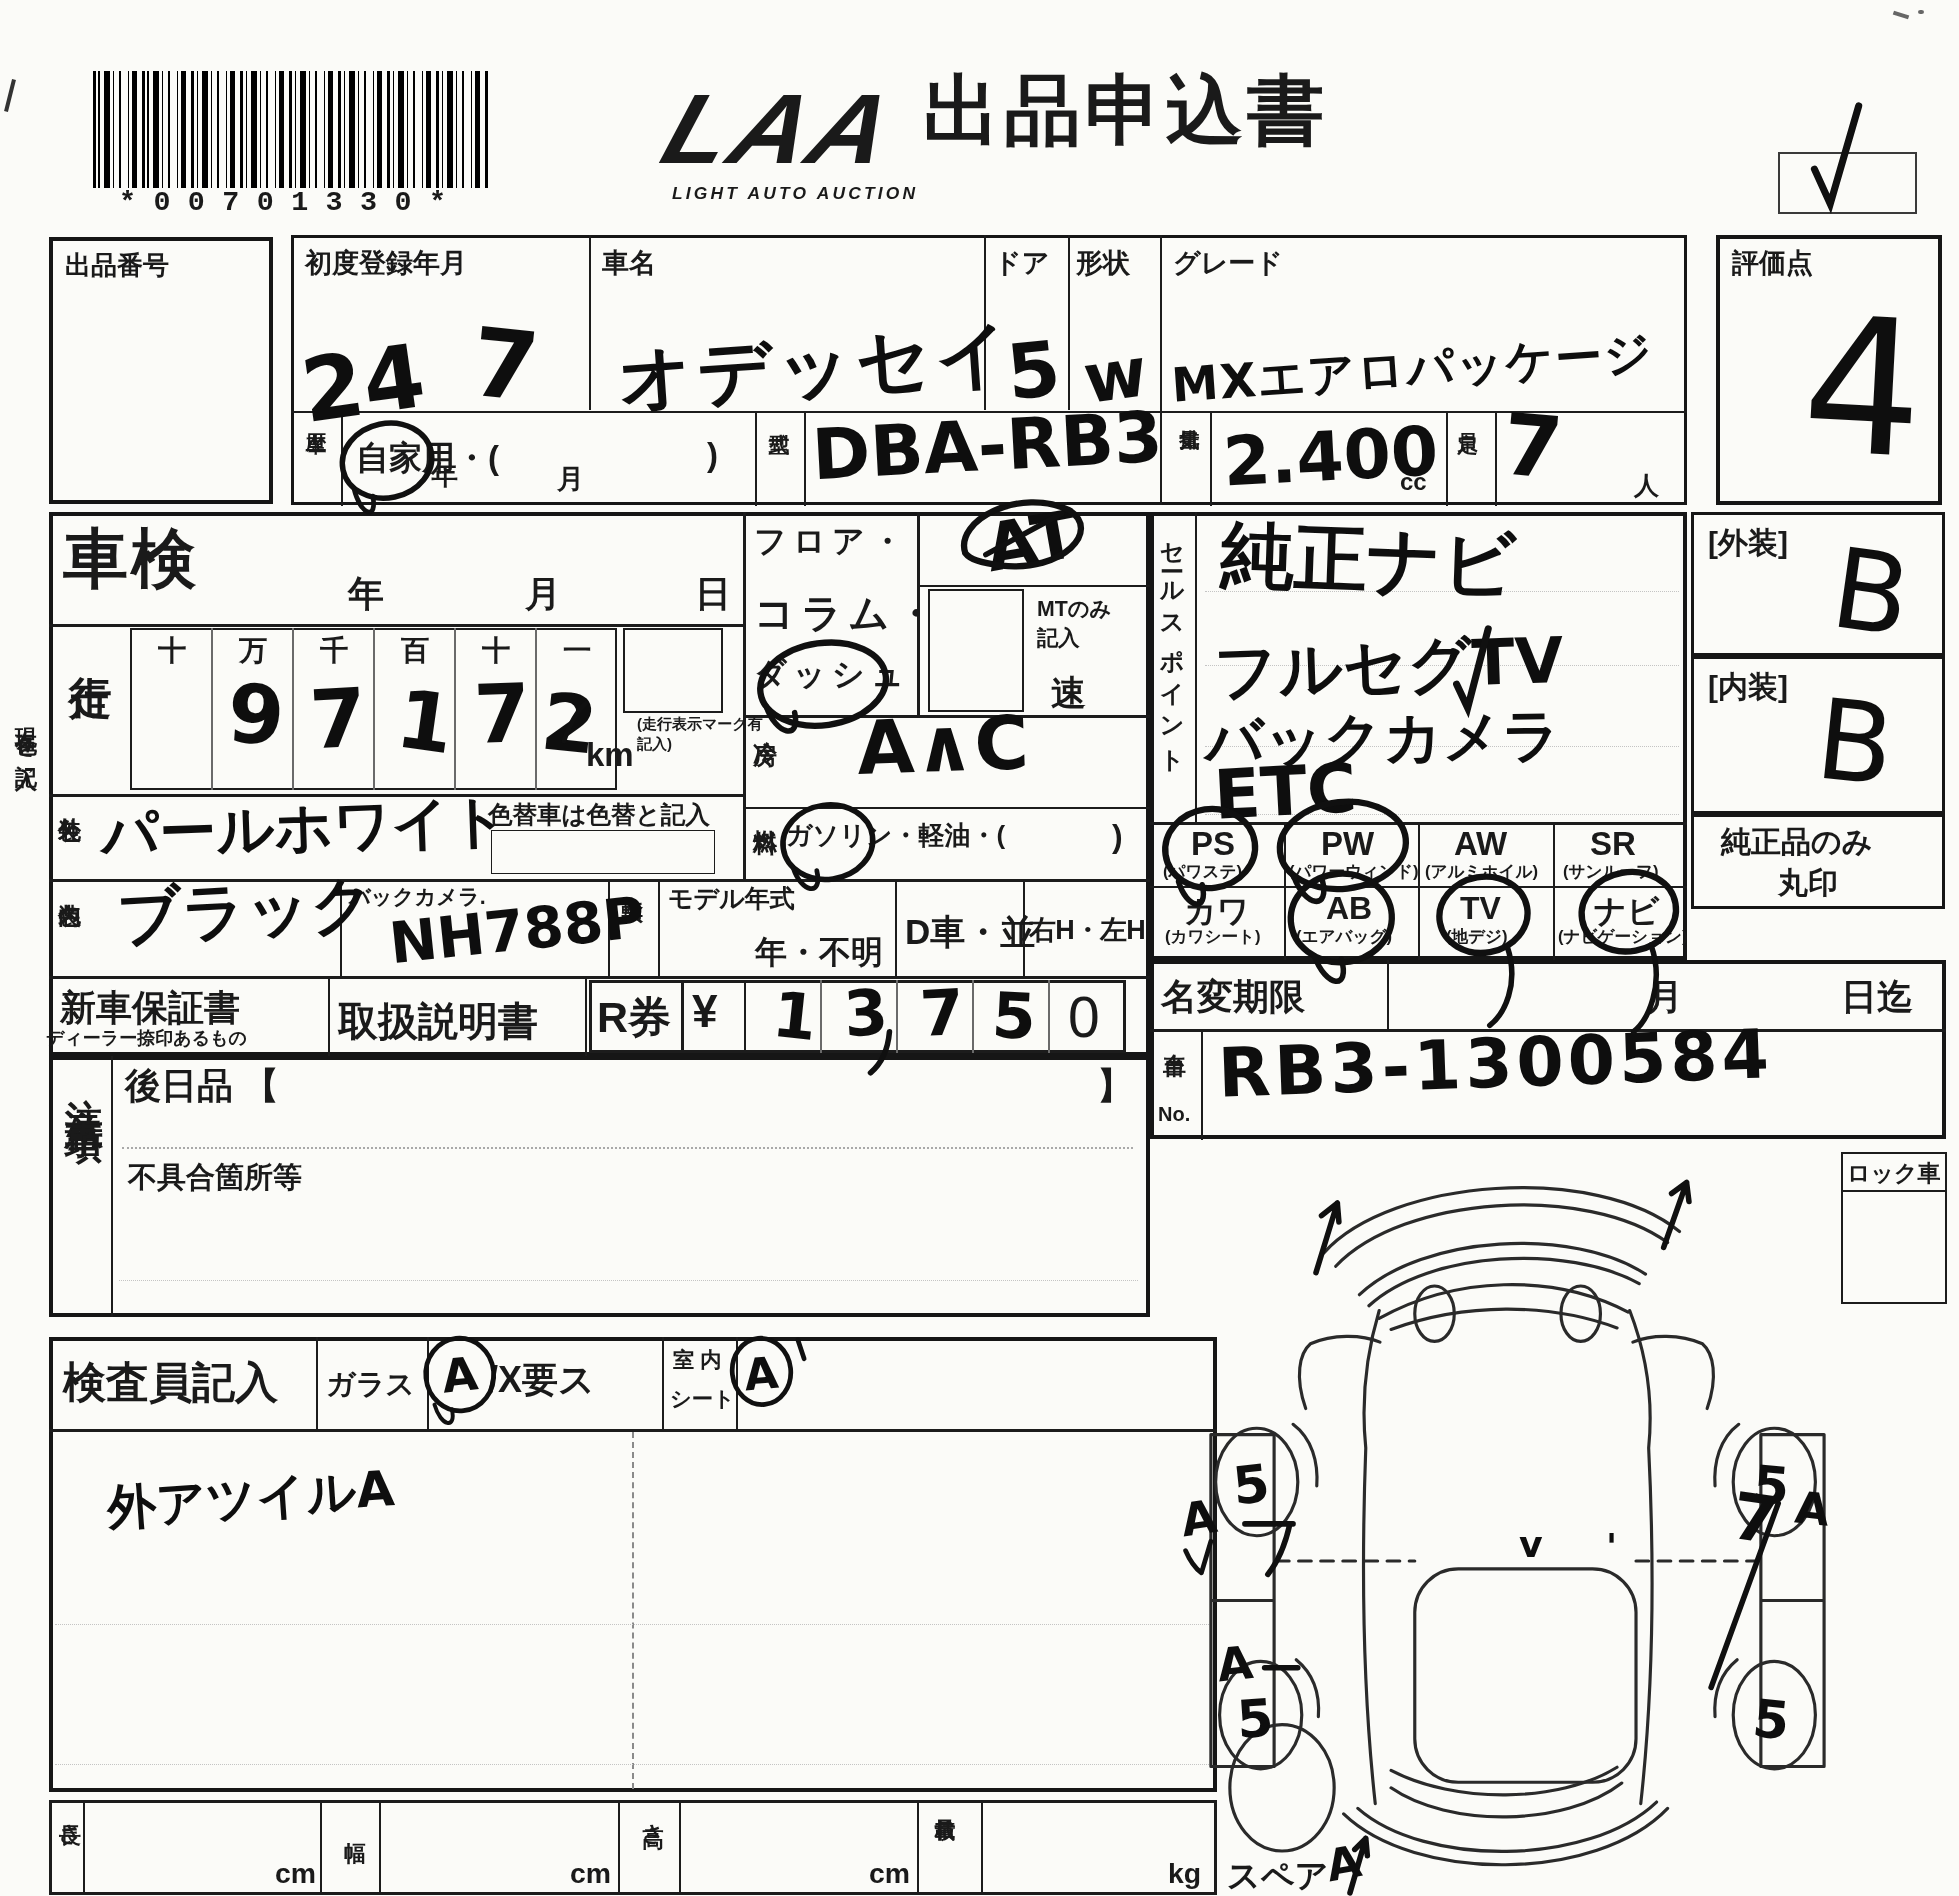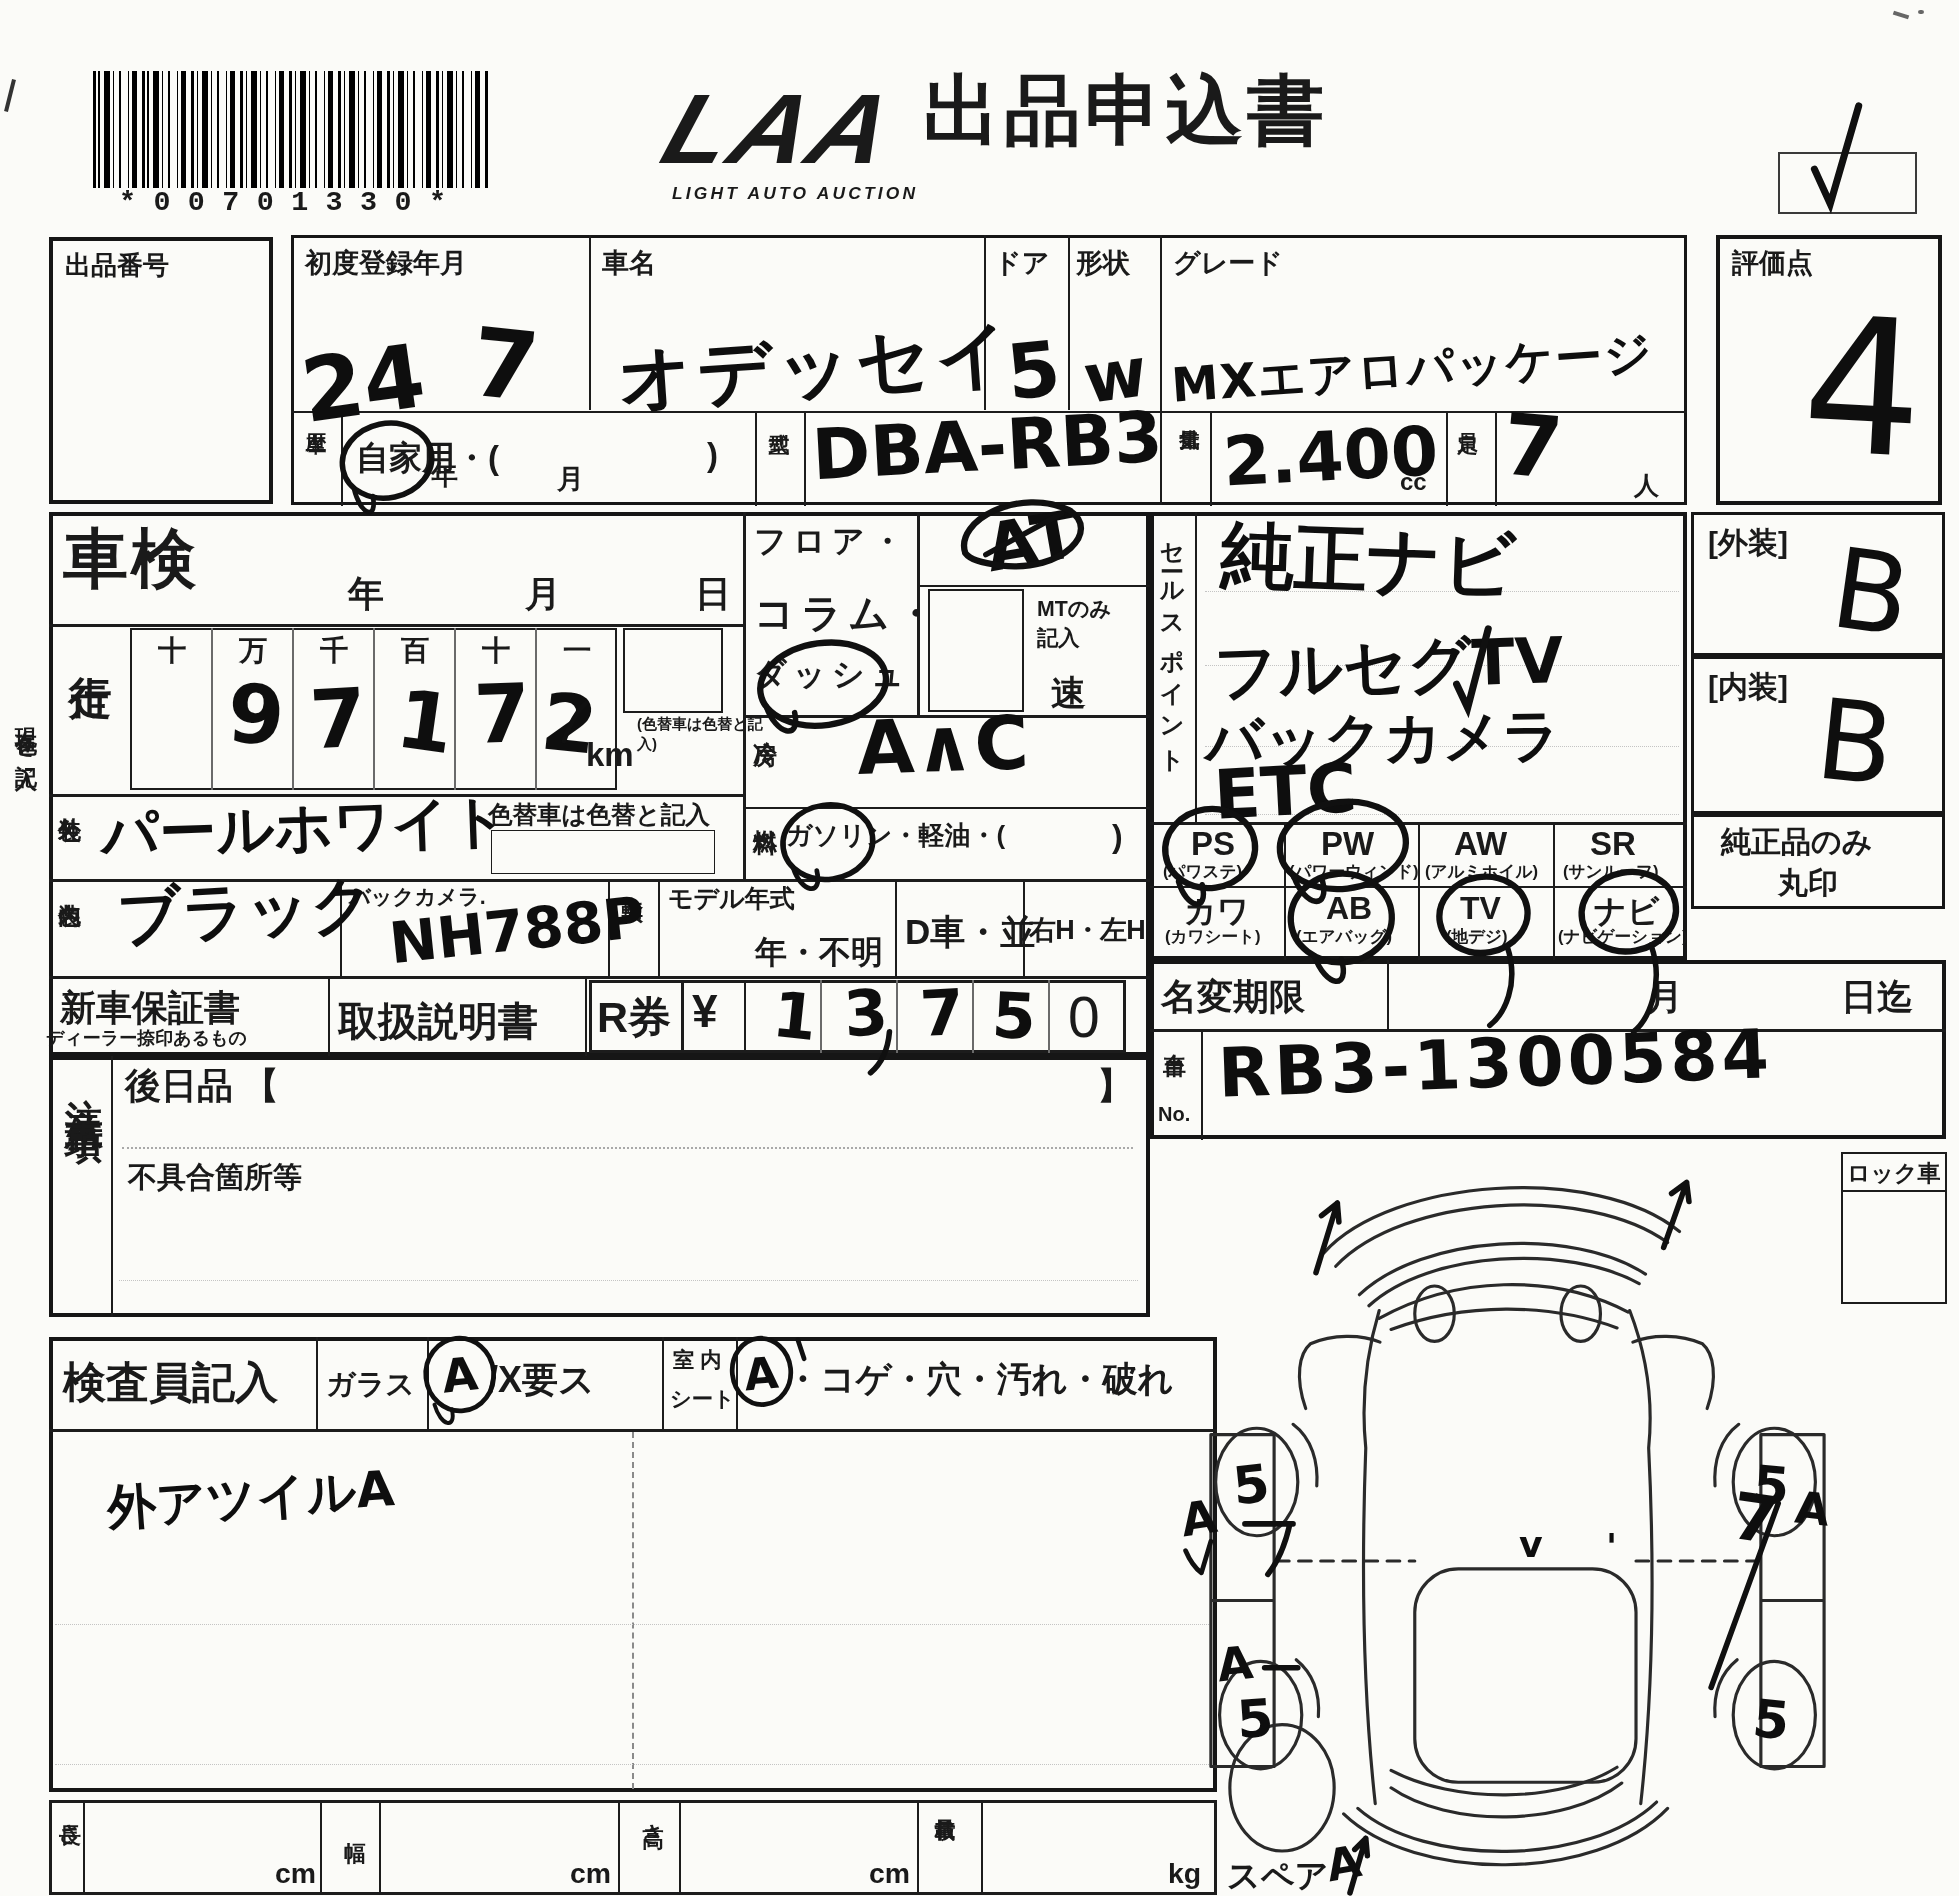--- a/index.html
+++ b/index.html
@@ -130,21 +130,21 @@
   <div class="lbl" style="left:401px;top:632px;font-size:28.4px">百</div>
   <div class="lbl" style="left:482px;top:632px;font-size:28.4px">十</div>
   <div class="lbl" style="left:563px;top:632px;font-size:28.4px">一</div>
   <div class="hw" style="left:228px;top:668px;font-size:81px;transform:rotate(4deg)">9</div>
   <div class="hw" style="left:310px;top:672px;font-size:81px;transform:rotate(-3deg)">7</div>
   <div class="hw" style="left:397px;top:675px;font-size:81px;transform:rotate(8deg)">1</div>
   <div class="hw" style="left:474px;top:667px;font-size:81px;transform:rotate(-2deg)">7</div>
   <div class="hw" style="left:542px;top:678px;font-size:79px;transform:rotate(6deg)">2</div>
   <div class="cellb" style="left:623px;top:628px;width:100px;height:85px"></div>
   <div class="lbl" style="left:586px;top:736px;font-size:33px;z-index:2">km</div>
-  <div class="txt" style="left:637px;top:714px;width:126px;white-space:normal;font-size:15px;font-weight:700;line-height:1.3">(色替車は色替と記入)</div>
+  <div class="txt" style="left:637px;top:714px;width:126px;white-space:normal;font-size:15px;font-weight:700;line-height:1.3">(走行表示マーク有記入)</div>
 
   <div class="lbl vt" style="left:55px;top:800px;font-size:23px">外装色</div>
   <div class="hw" style="left:101px;top:790px;font-size:57px;transform:rotate(-2deg);z-index:3">パールホワイト</div>
   <div class="lbl" style="left:488px;top:798px;font-size:24.5px">色替車は色替と記入</div>
   <div class="cellb" style="left:491px;top:830px;width:224px;height:44px;border-width:1.6px"></div>
 
   <div class="lbl vt" style="left:55px;top:885px;font-size:23px">内装色</div>
   <div class="hw" style="left:117px;top:868px;font-size:63px;transform:rotate(-3deg);z-index:3">ブラック</div>
   <div class="lbl" style="left:349px;top:882px;font-size:21.3px">バックカメラ.</div>
   <div class="hw" style="left:389px;top:897px;font-size:57px;transform:rotate(-6deg);z-index:3">NH788P</div>
@@ -261,21 +261,20 @@
   <div class="ln" style="left:427px;top:1337px;width:2.4px;height:92px"></div>
   <div class="ln" style="left:662px;top:1337px;width:2.4px;height:92px"></div>
   <div class="ln" style="left:736px;top:1337px;width:2.4px;height:92px"></div>
   <div class="lbl" style="left:63px;top:1354px;font-size:43px">検査員記入</div>
   <div class="lbl" style="left:326px;top:1365px;font-size:29px">ガラス</div>
   <div class="hw" style="left:442px;top:1348px;font-size:46px;transform:rotate(-6deg)">A</div>
   <div class="lbl" style="left:488px;top:1356px;font-size:36px">/X要ス</div>
   <div class="lbl" style="left:673px;top:1345px;font-size:21.3px">室 内</div>
   <div class="lbl" style="left:670px;top:1384px;font-size:21.3px">シート</div>
   <div class="hw" style="left:744px;top:1348px;font-size:44px;transform:rotate(-5deg)">A</div>
-  <div class="lbl" style="left:785px;top:1356px;font-size:35px">・コゲ・穴・汚れ・破れ</div>
   <div class="dashv" style="left:632px;top:1432px;height:357px"></div>
   <div class="dotf" style="left:55px;top:1624px;width:1154px"></div>
   <div class="dotf" style="left:55px;top:1764px;width:1154px"></div>
   <div class="hw" style="left:107px;top:1466px;font-size:49px;transform:rotate(-4deg)">外アツイルA</div>
 
   <div class="cellb" style="left:49px;top:1800px;width:1168px;height:95px;border-width:3.2px"></div>
   <div class="ln" style="left:83px;top:1800px;width:2.4px;height:95px"></div>
   <div class="ln" style="left:320px;top:1800px;width:2.4px;height:95px"></div>
   <div class="ln" style="left:379px;top:1800px;width:2.4px;height:95px"></div>
   <div class="ln" style="left:618px;top:1800px;width:2.4px;height:95px"></div>

